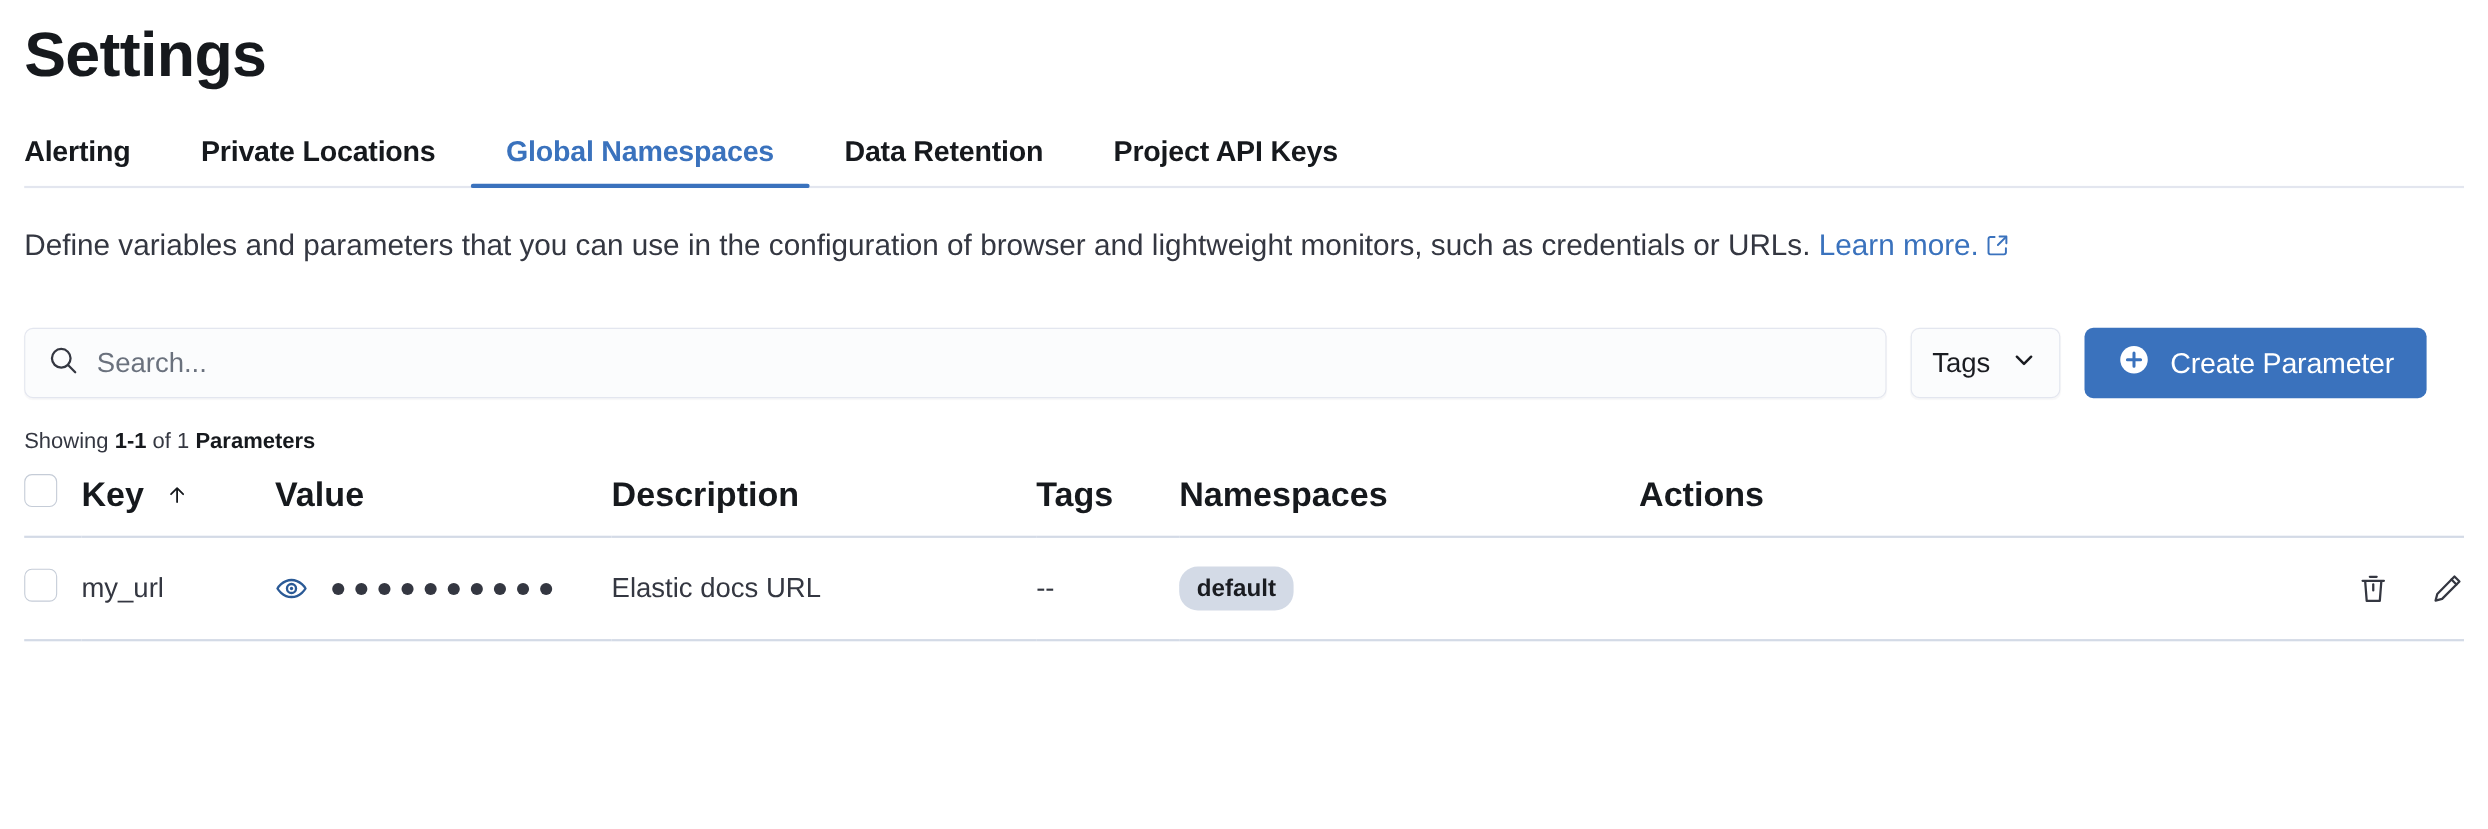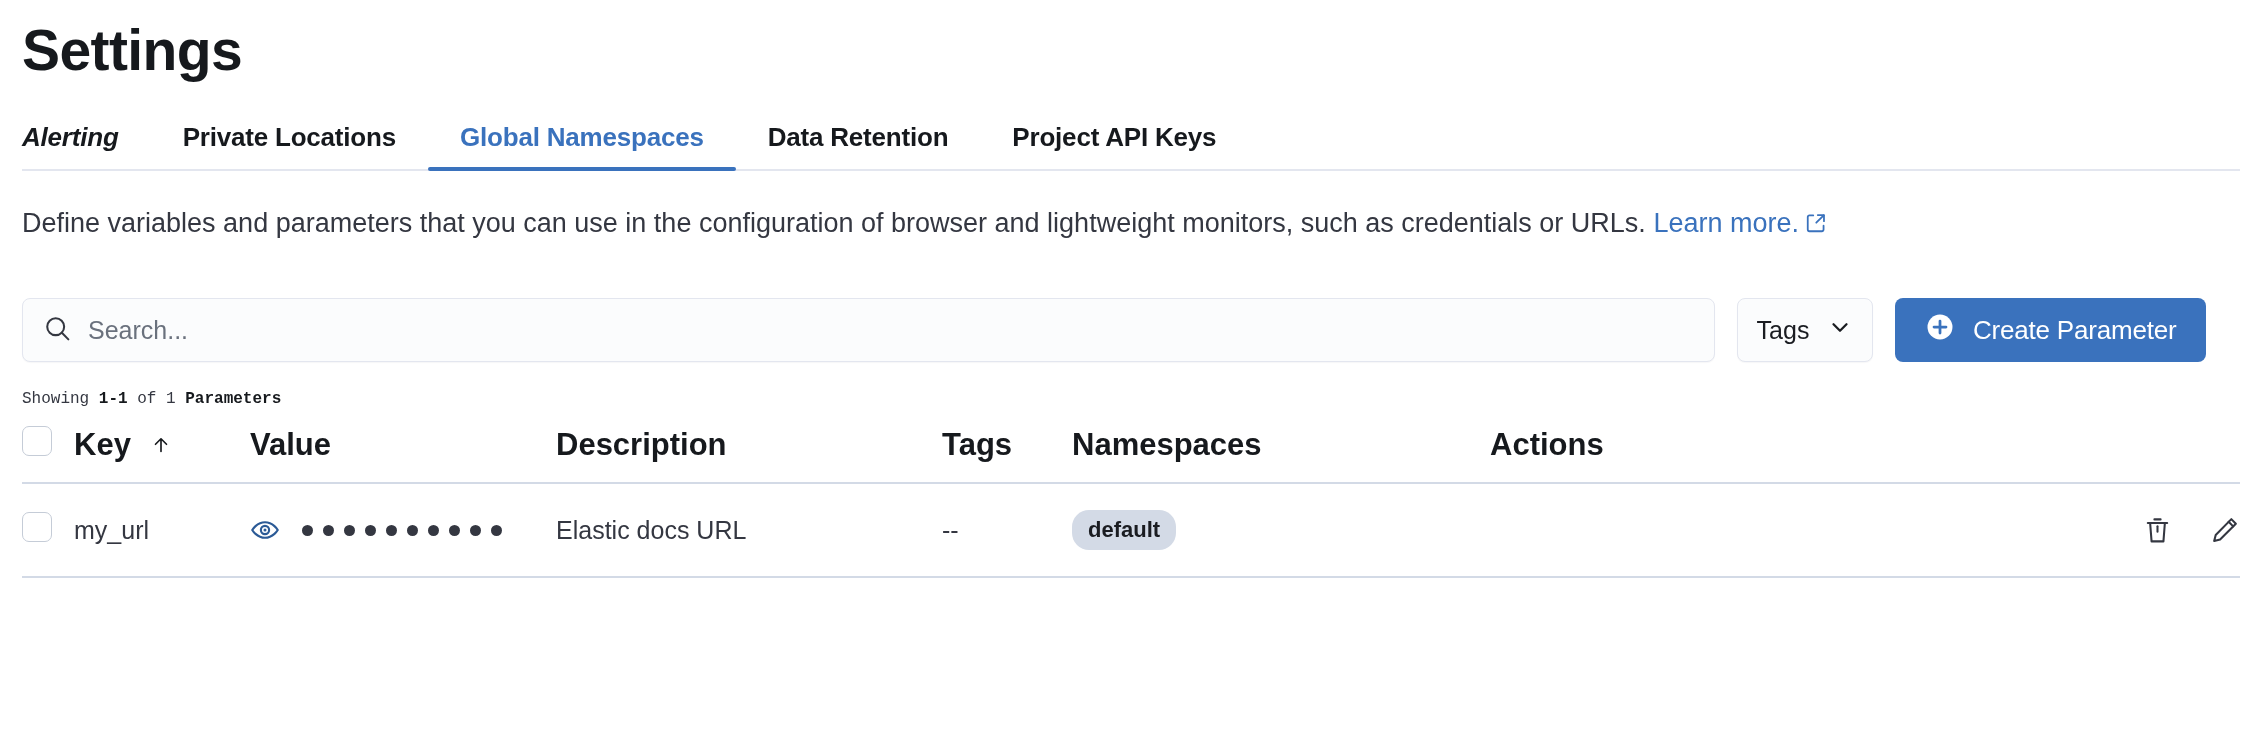--- a/index.html
+++ b/index.html
@@ -46,21 +46,21 @@
   .tab {
     font-size: 26px;
     font-weight: bold;
     color: #16191d;
     padding: 0 32px 16px 32px;
     position: relative;
     cursor: pointer;
     white-space: nowrap;
     letter-spacing: -0.2px;
   }
-  .tab:first-child { padding-left: 0; font-style: italic; }
+  .tab:first-child { padding-left: 0; }
   .tab.active { color: #3a72bd; }
   .tab.active::after {
     content: "";
     position: absolute;
     left: 0; right: 0; bottom: -2px;
     height: 4px;
     background: #3a72bd;
     border-radius: 2px;
   }
   .tab.active:first-child::after { left: 0; }
@@ -143,23 +143,22 @@
     font-family: "Liberation Sans", sans-serif;
     font-size: 26px;
     font-weight: normal;
     cursor: pointer;
     letter-spacing: -0.2px;
   }
 
   
   .showing {
     margin-top: 28px;
-    font-size: 16px;
+    font-size: 20px;
     color: #343741;
-    font-family: Liberation Mono, monospace;
   }
   .showing b { font-weight: bold; color: #16191d; }
 
   
   .tbl {
     width: 100%;
     margin-top: 18px;
     border-collapse: collapse;
     table-layout: fixed;
   }

